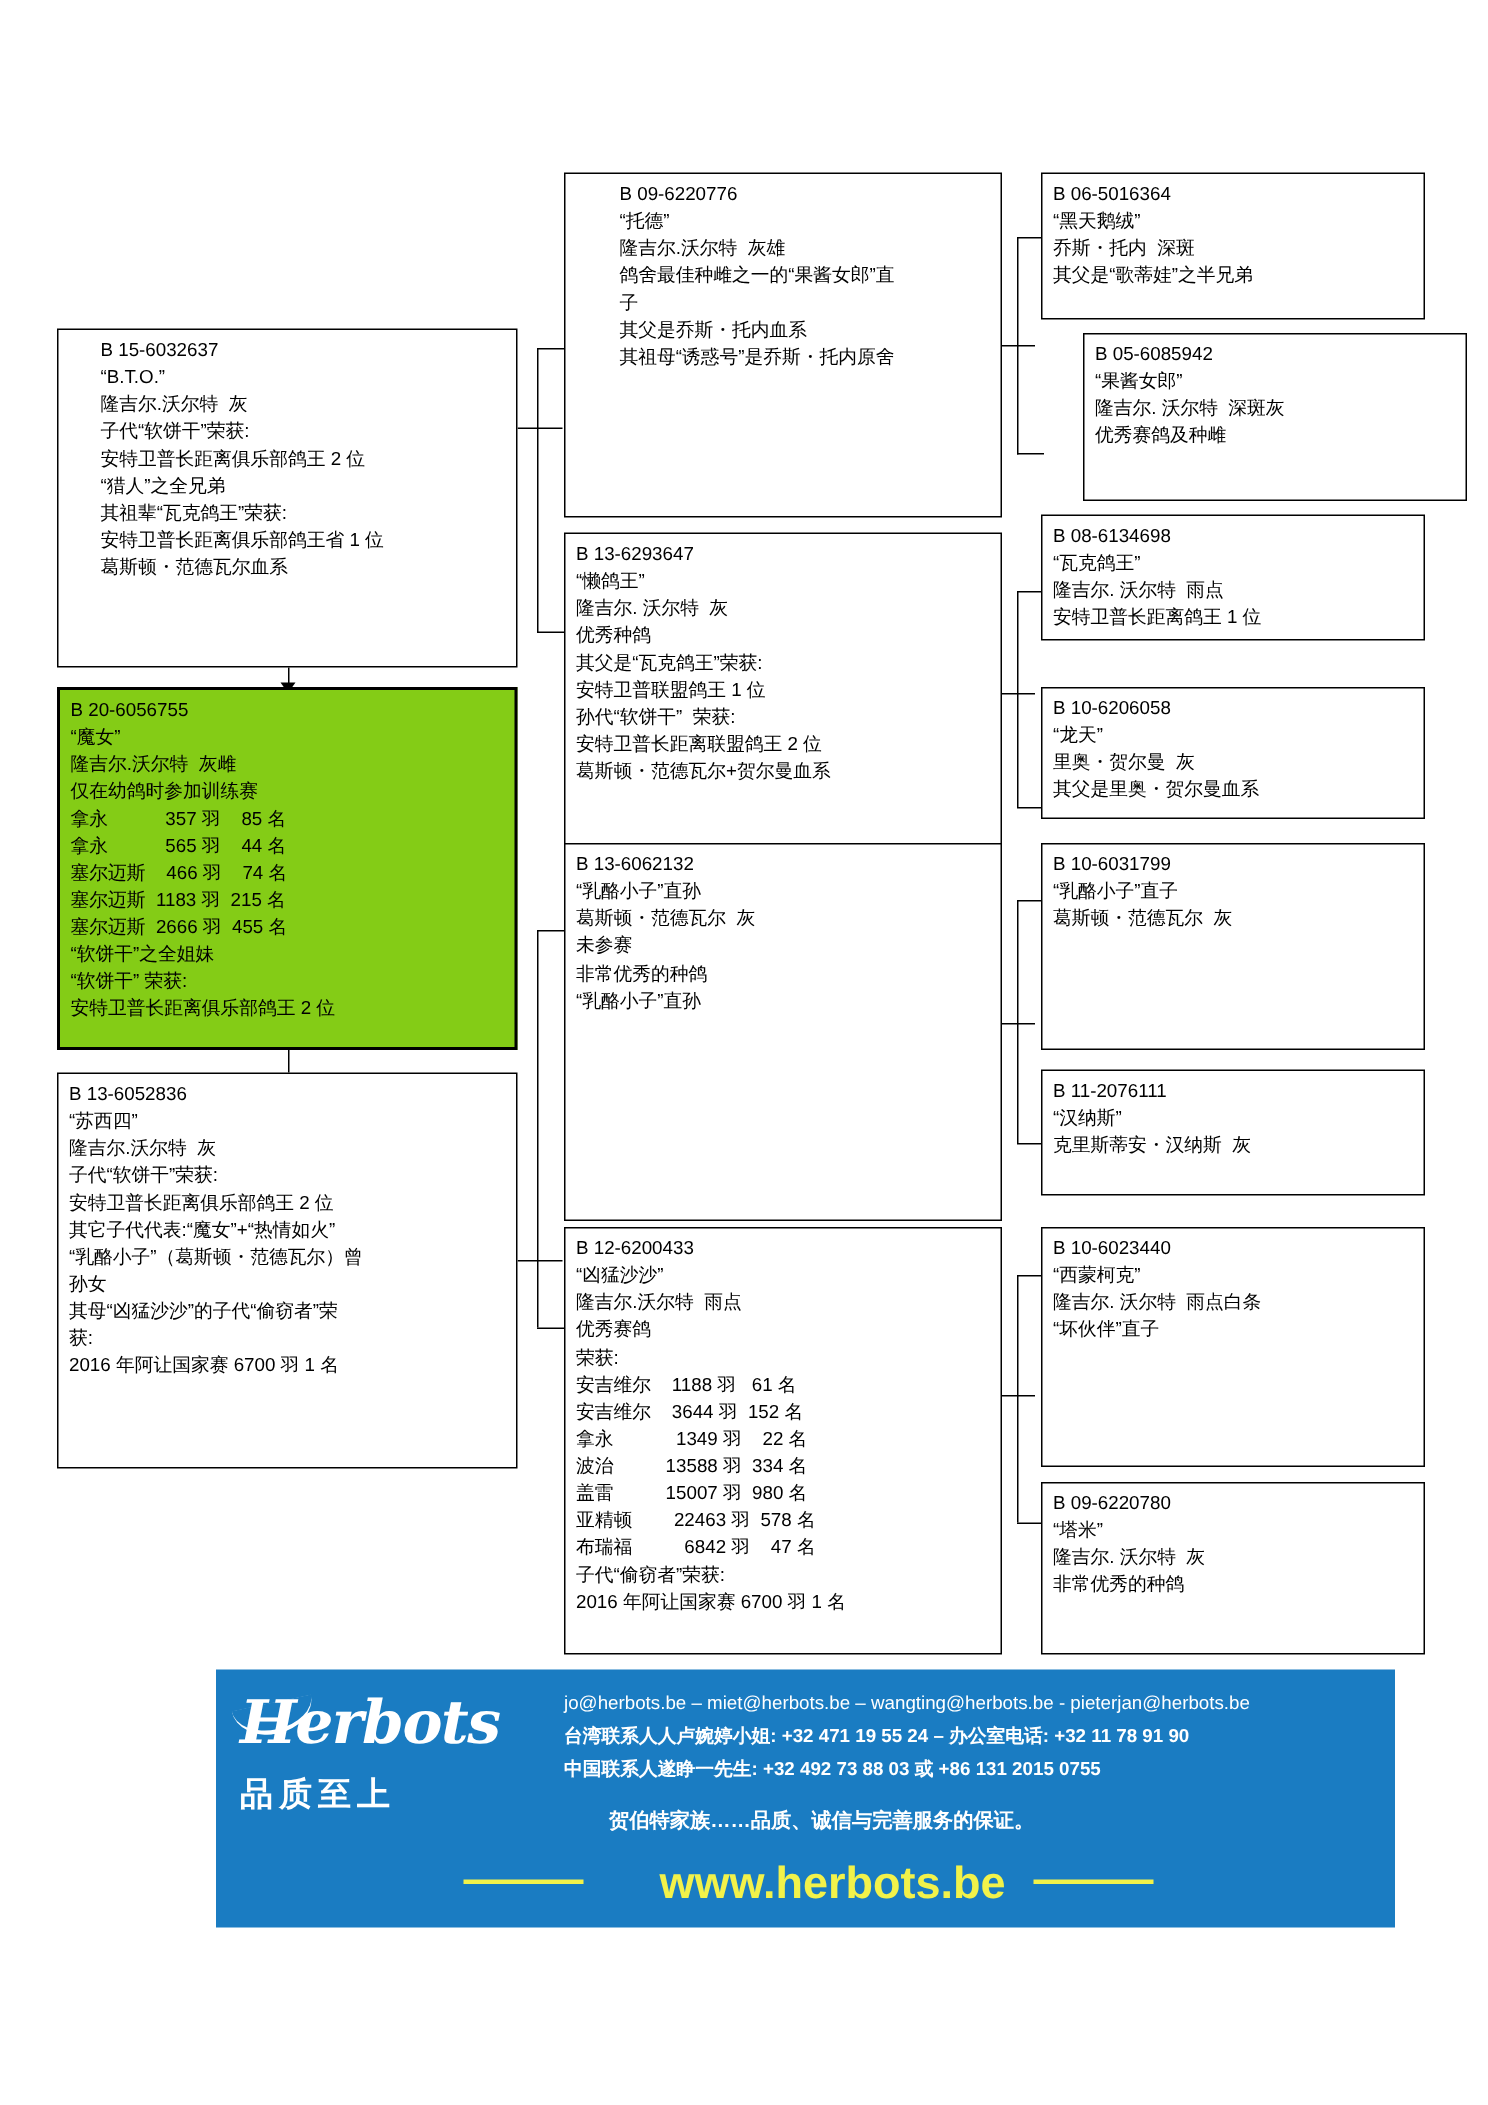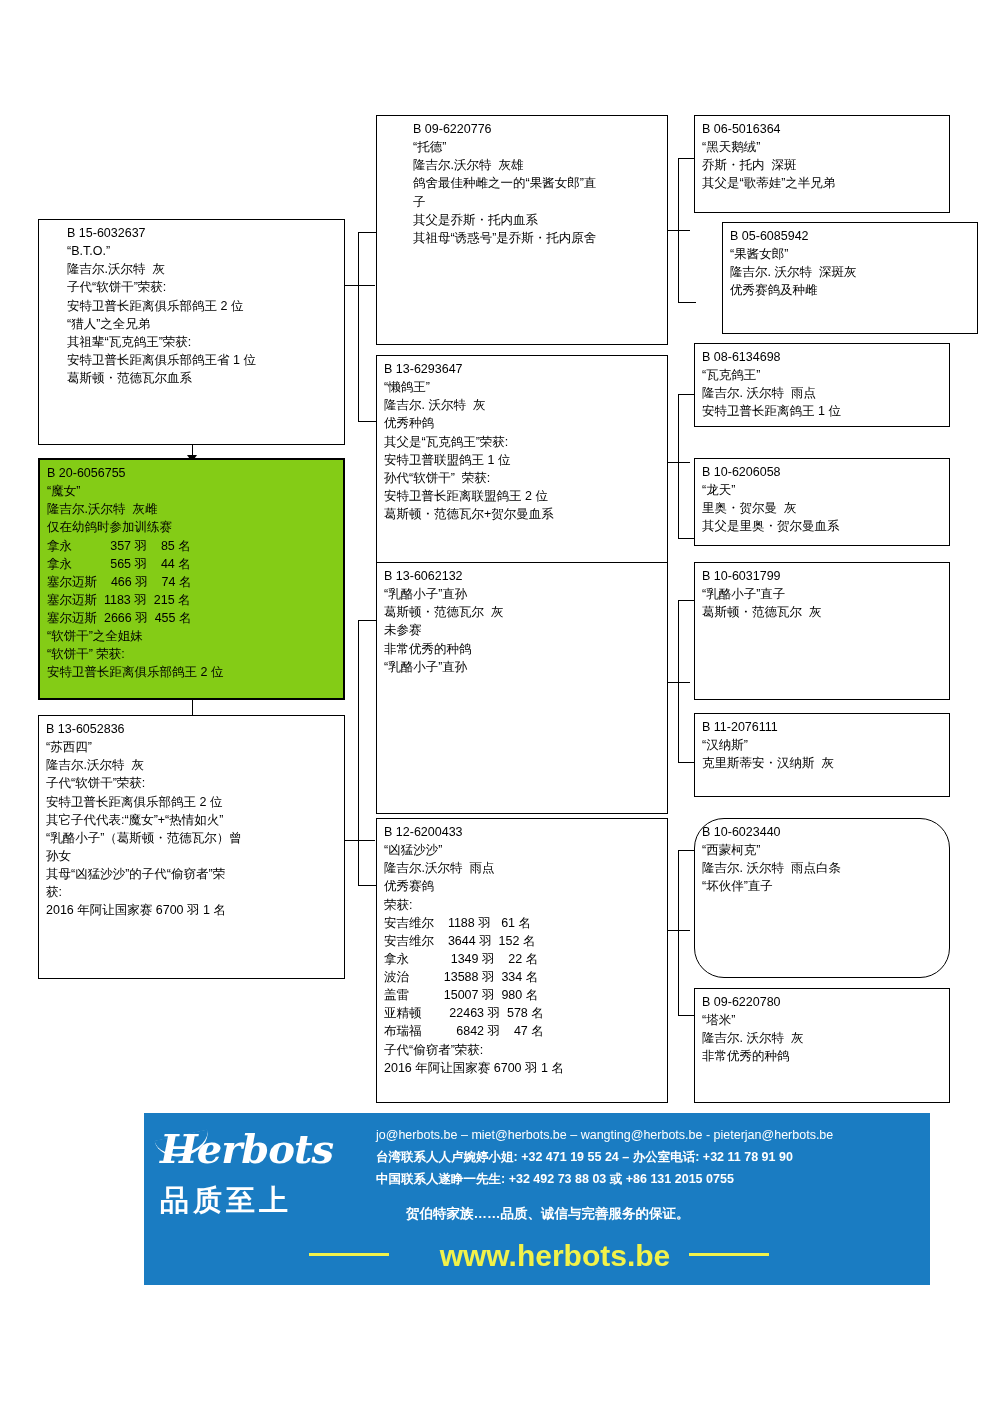--- a/index.html
+++ b/index.html
@@ -69,21 +69,21 @@
   .logo-script {
     font-family: "DejaVu Serif", serif;
     font-style: italic;
     font-size: 40px;
     font-weight: bold;
     letter-spacing: -1px;
     line-height: 1;
   }
   .logo-sub {
     font-family: "DejaVu Serif", serif;
-    font-size: 29px;
+    font-size: 22px;
     font-weight: bold;
     margin-top: 12px;
     letter-spacing: 4px;
   }
   .logo-swoosh {
     position: absolute;
     left: -4px;
     top: 6px;
     width: 54px;
     height: 18px;
@@ -263,21 +263,21 @@
 其父是里奥・贺尔曼血系</div>
 
   <div class="box" style="left:694px; top:562px; width:256px; height:138px;">B 10-6031799
 “乳酪小子”直子
 葛斯顿・范德瓦尔  灰</div>
 
   <div class="box" style="left:694px; top:713px; width:256px; height:84px;">B 11-2076111
 “汉纳斯”
 克里斯蒂安・汉纳斯  灰</div>
 
-  <div class="box" style="left:694px; top:818px; width:256px; height:160px;border-radius:30px;">B 10-6023440
+  <div class="box" style="left:694px; top:818px; width:256px; height:160px;">B 10-6023440
 “西蒙柯克”
 隆吉尔. 沃尔特  雨点白条
 “坏伙伴”直子</div>
 
   <div class="box" style="left:694px; top:988px; width:256px; height:115px;">B 09-6220780
 “塔米”
 隆吉尔. 沃尔特  灰
 非常优秀的种鸽</div>
 
   <div class="banner">

